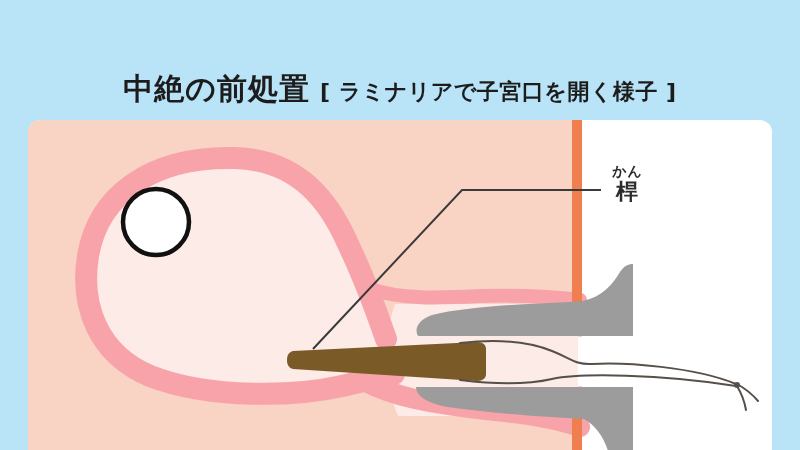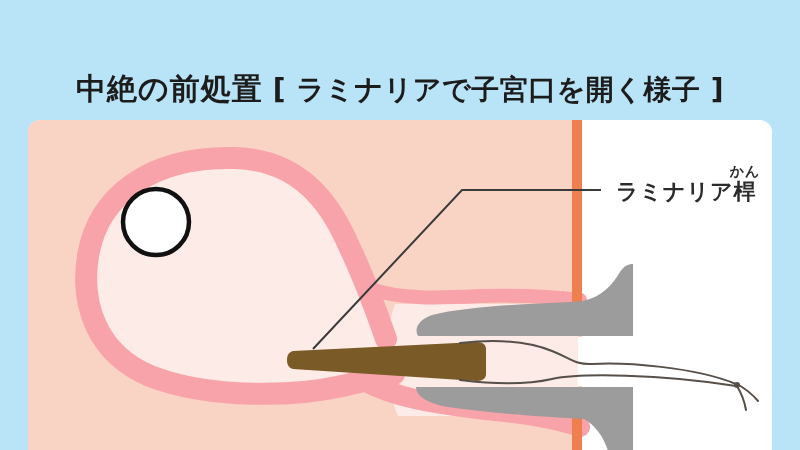--- a/index.html
+++ b/index.html
@@ -10,21 +10,21 @@
     overflow:hidden;position:relative;
   }
   .stage{position:absolute;inset:0;width:800px;height:450px;margin-top:48px;}
   
   .title-row{
     position:absolute;left:0;top:21px;width:800px;
     display:flex;justify-content:center;align-items:baseline;gap:10px;
     color:var(--text,#1c1c1c);
   }
   .title-main{font-size:30px;font-weight:700;letter-spacing:1px;}
-  .title-bracket{font-size:28px;font-weight:600;letter-spacing:0.5px;}
+  .title-bracket{font-size:22px;font-weight:600;letter-spacing:0.5px;}
   
   .panel-svg{position:absolute;left:0;top:0;}
   
   .callout{
     position:absolute;left:616px;top:129px;
     font-size:22px;font-weight:600;color:#2b2b2b;letter-spacing:1px;
     white-space:nowrap;
   }
   .kanji-wrap{position:relative;display:inline-block;}
   .furi{
@@ -104,16 +104,16 @@
       </g>
       <circle cx="737" cy="337" r="3" style="fill:var(--string)"></circle>
 
       <circle cx="156" cy="174" r="33" style="fill:var(--sac-fill);stroke:var(--sac-stroke)" stroke-width="4.5"></circle>
 
       <path d="M 313,301 L 462,142 L 601,142" fill="none" style="stroke:var(--line)" stroke-width="2" stroke-linejoin="miter"></path>
     </g>
   </svg>
 
   <div class="callout">
-    <span>ラミナリア</span><span class="kanji-wrap"><span class="furi">かん</span><span>桿</span></span>
+    <span class="kanji-wrap"><span class="furi">かん</span><span>桿</span></span>
   </div>
 
 </div>
 
 </body></html>

